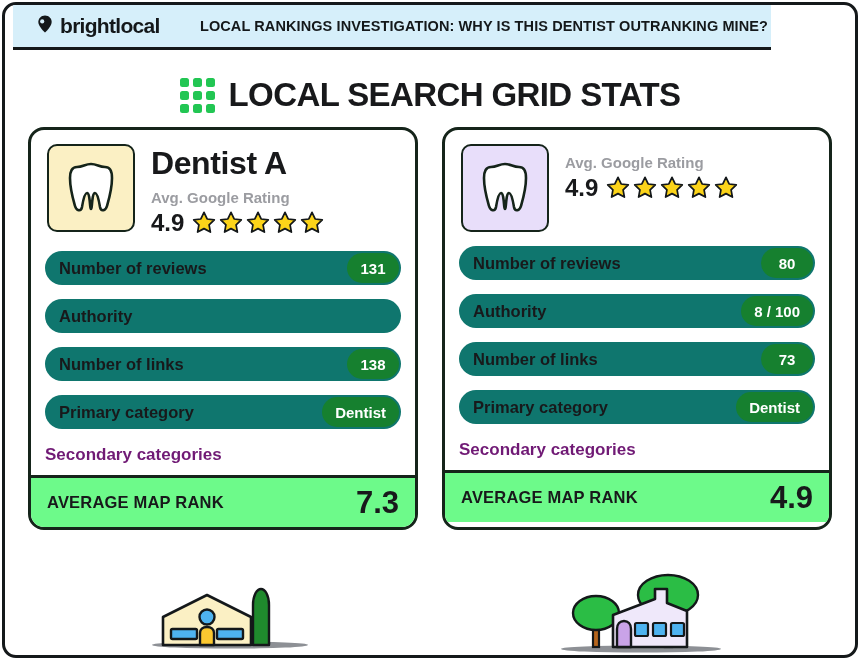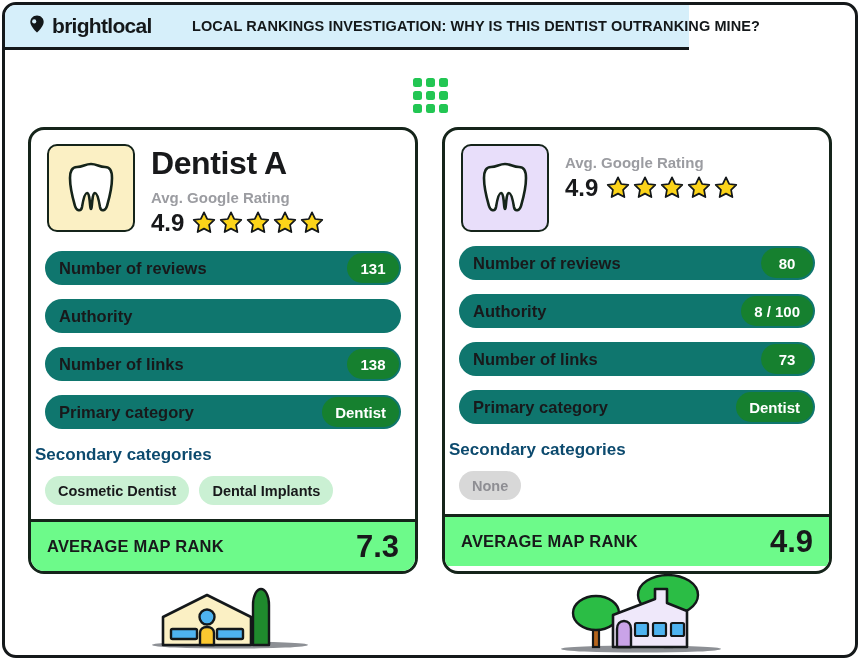--- a/index.html
+++ b/index.html
@@ -12,22 +12,22 @@
   .frame {
     position: absolute; left: 2px; top: 2px;
     width: 856px; height: 656px;
     border: 3px solid #14181a;
     border-radius: 14px;
     background: #ffffff;
     overflow: hidden;
   }
   
   .banner {
-    position: absolute; left: 0; top: 0;
-    width: 684px; height: 45px;
+    position: absolute; left: 8px; top: 0;
+    width: 758px; height: 45px;
     background: #d6effa;
     border-bottom: 3px solid #14181a;
     display: flex; align-items: center;
   }
   .logo {
     display: flex; align-items: center;
     margin-left: 22px; gap: 5px;
   }
   .pin-icon { display: block; }
   .logo-text {
@@ -120,22 +120,22 @@
   .pill {
     background: #16802f; color: #ffffff;
     border-radius: 16px;
     height: 30px; min-width: 52px;
     display: flex; align-items: center; justify-content: center;
     padding: 0 13px;
     font-size: 15px; font-weight: bold;
     margin-right: 2px;
   }
   .sec-title {
-    font-size: 17px; font-weight: bold; color: #0c4a6e;
-    padding: 2px 0 0 4px;
+    font-size: 17px; font-weight: bold; color: #701a75;
+    padding: 2px 0 0 14px;
   }
   .sec-pills {
     display: flex; gap: 10px;
     padding: 11px 14px 0 14px;
     min-height: 44px;
   }
   .sec-pill {
     background: #caf0d3; color: #18191b;
     border-radius: 15px; height: 29px;
     display: flex; align-items: center;
@@ -194,20 +194,21 @@
       <i></i>
         <i></i>
         <i></i>
         <i></i>
         <i></i>
         <i></i>
         <i></i>
         <i></i>
         <i></i>
     </span>
+    <span class="main-title-text">LOCAL SEARCH GRID STATS</span>
   </div>
 
   <div class="cards">
 
     <div class="card">
       <div class="card-head">
         <div class="tooth-box" style="background:#fbf0c4">
           <svg width="48" height="58" viewBox="0 0 48 58">
             <path d="M24 5 C18 5 16 8 10 8 C5 8 3 12 3 19 C3 30 6 40 8 47 C9.4 52 14 53 15 48 C16 42 17.5 34 20 34
                      C22 34 22.6 40 23.2 47 C23.5 51 24.5 51 24.8 47 C25.4 40 26 34 28 34 C30.5 34 32 42 33 48
@@ -252,24 +253,20 @@
           <span class="stat-label">Number of links</span>
           <span class="pill">138</span>
         </div>
         <div class="stat-row">
           <span class="stat-label">Primary category</span>
           <span class="pill">Dentist</span>
         </div>
       </div>
 
       <div class="sec-title">Secondary categories</div>
-      <div class="sec-pills">
-        <span class="sec-pill">Cosmetic Dentist</span>
-        <span class="sec-pill">Dental Implants</span>
-      </div>
 
       <div class="card-footer">
         <span class="footer-label">AVERAGE MAP RANK</span>
         <span class="footer-value">7.3</span>
       </div>
     </div>
 
     <div class="card">
       <div class="card-head">
         <div class="tooth-box" style="background:#e8defa">
@@ -317,23 +314,20 @@
           <span class="stat-label">Number of links</span>
           <span class="pill">73</span>
         </div>
         <div class="stat-row">
           <span class="stat-label">Primary category</span>
           <span class="pill">Dentist</span>
         </div>
       </div>
 
       <div class="sec-title">Secondary categories</div>
-      <div class="sec-pills">
-        <span class="sec-pill none">None</span>
-      </div>
 
       <div class="card-footer">
         <span class="footer-label">AVERAGE MAP RANK</span>
         <span class="footer-value">4.9</span>
       </div>
     </div>
   </div>
 
   <div class="illus-row">
 

